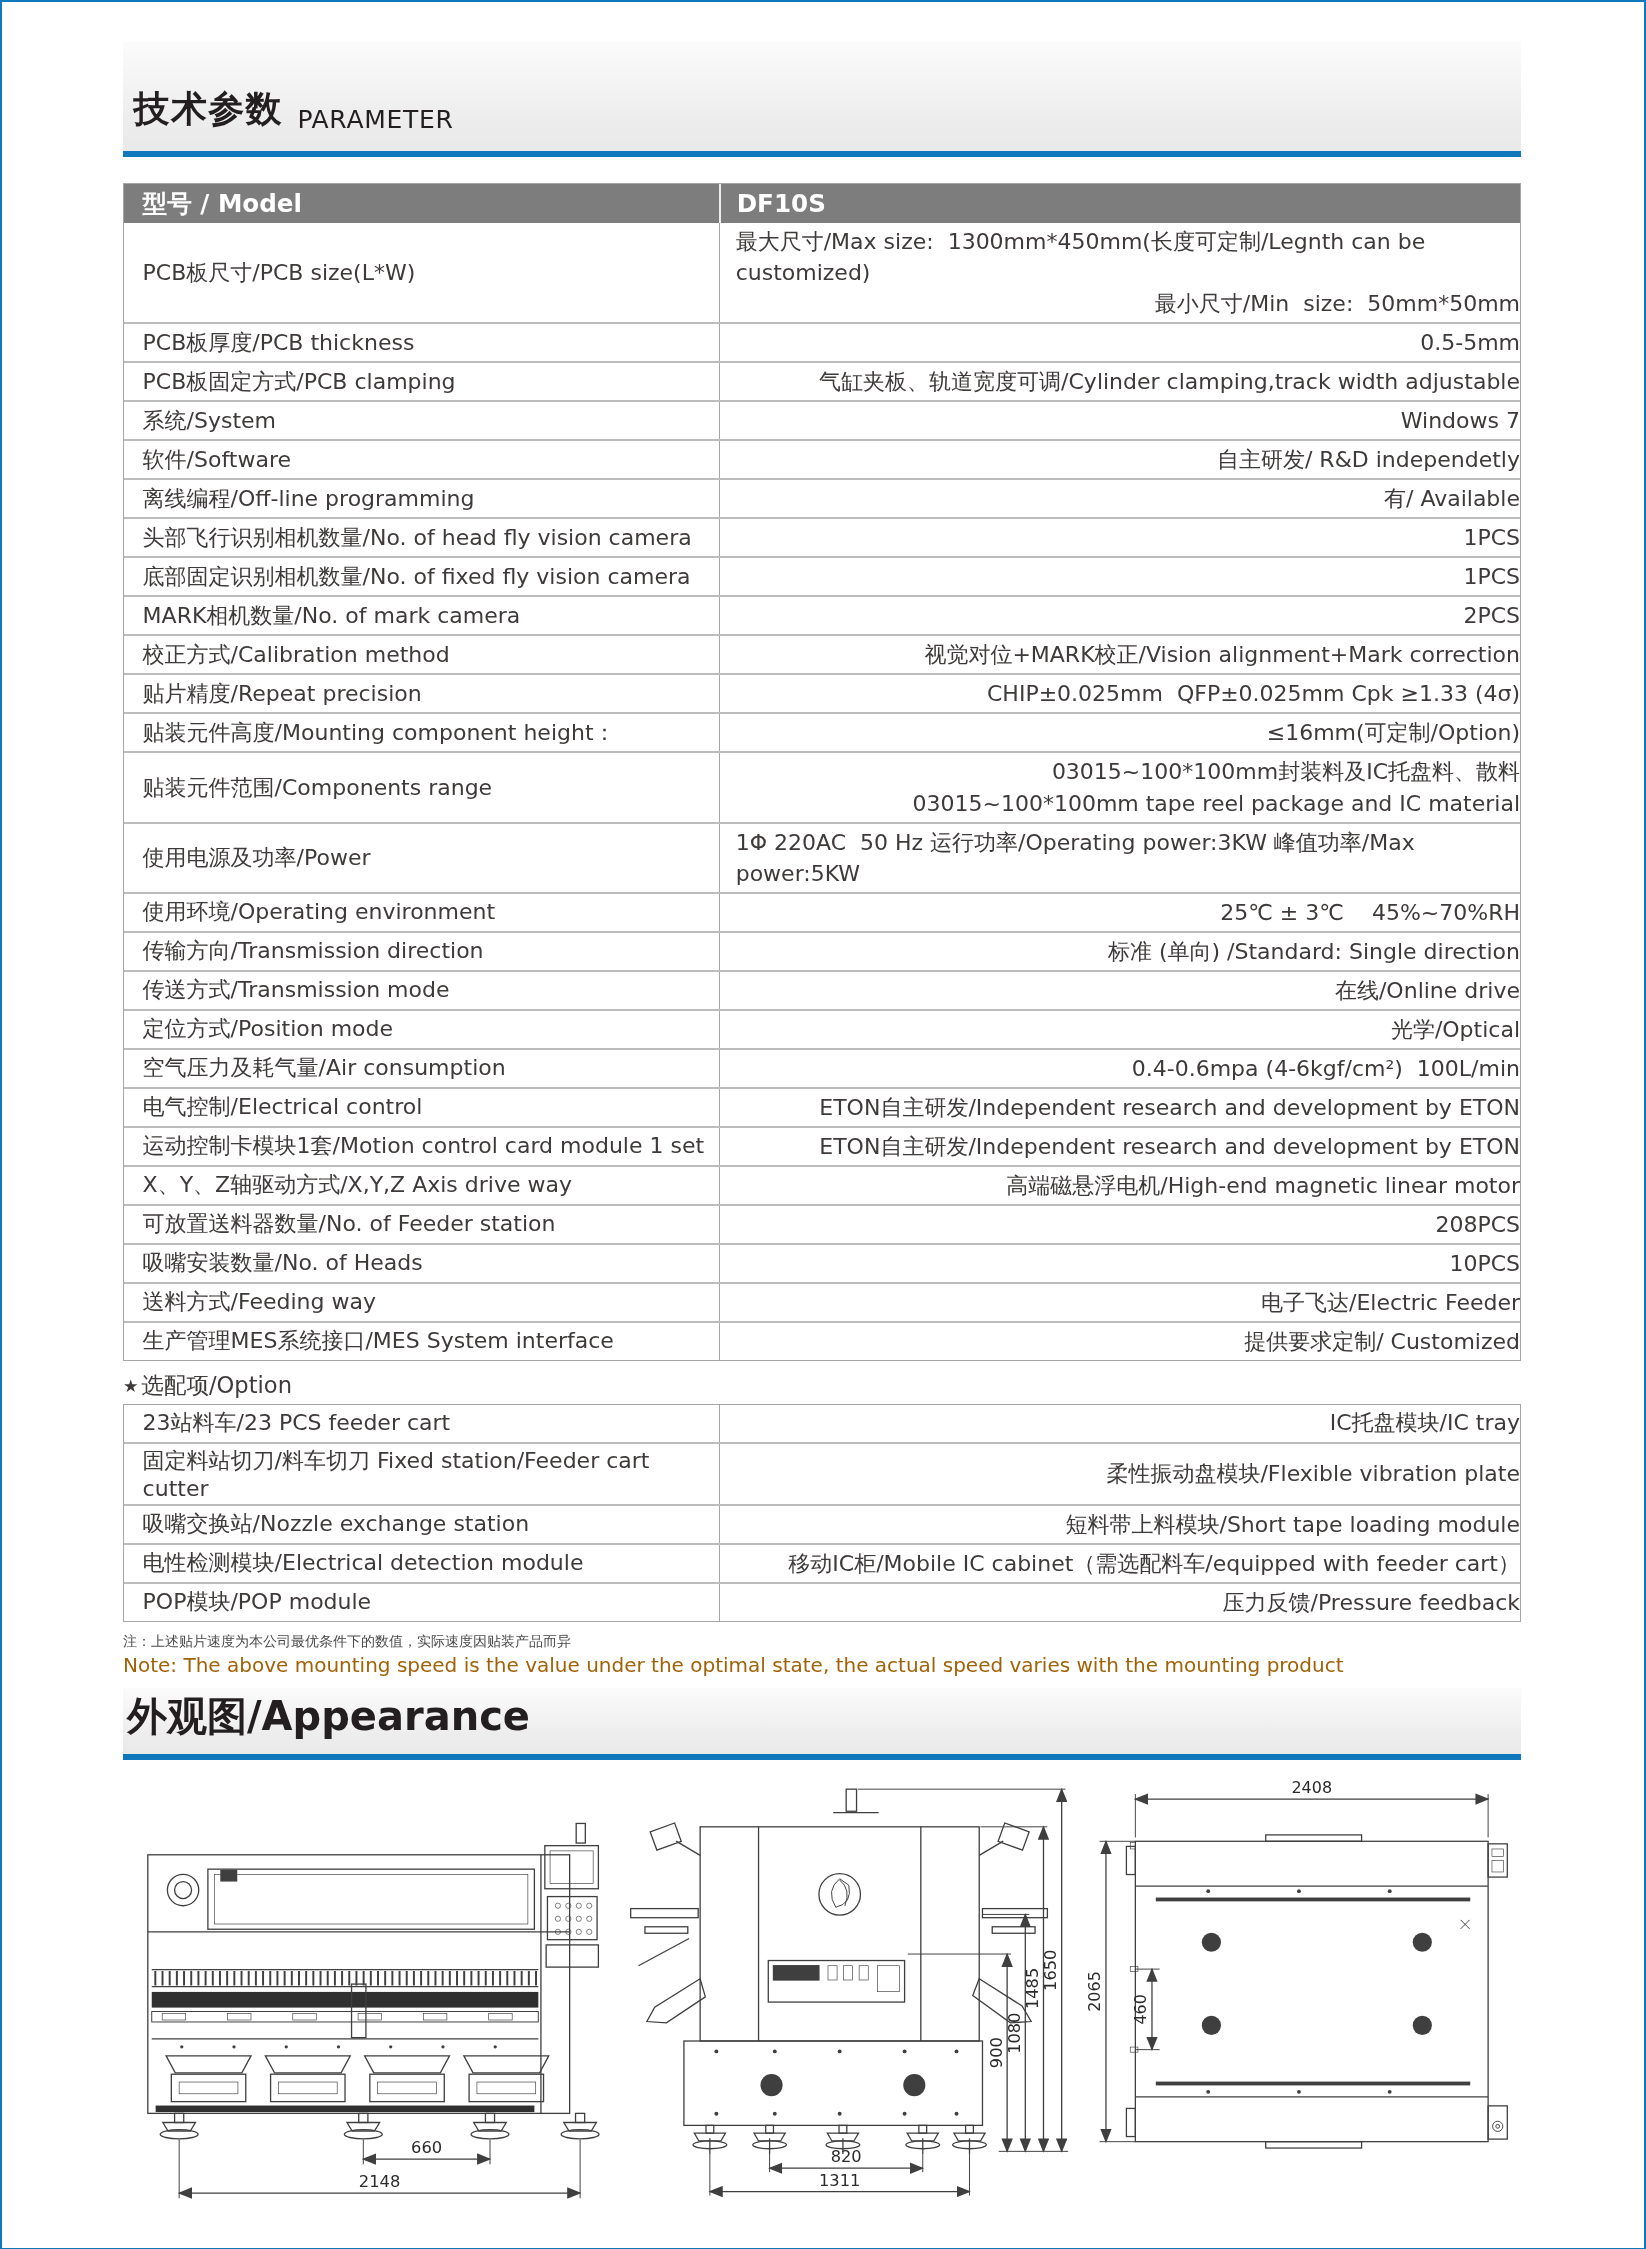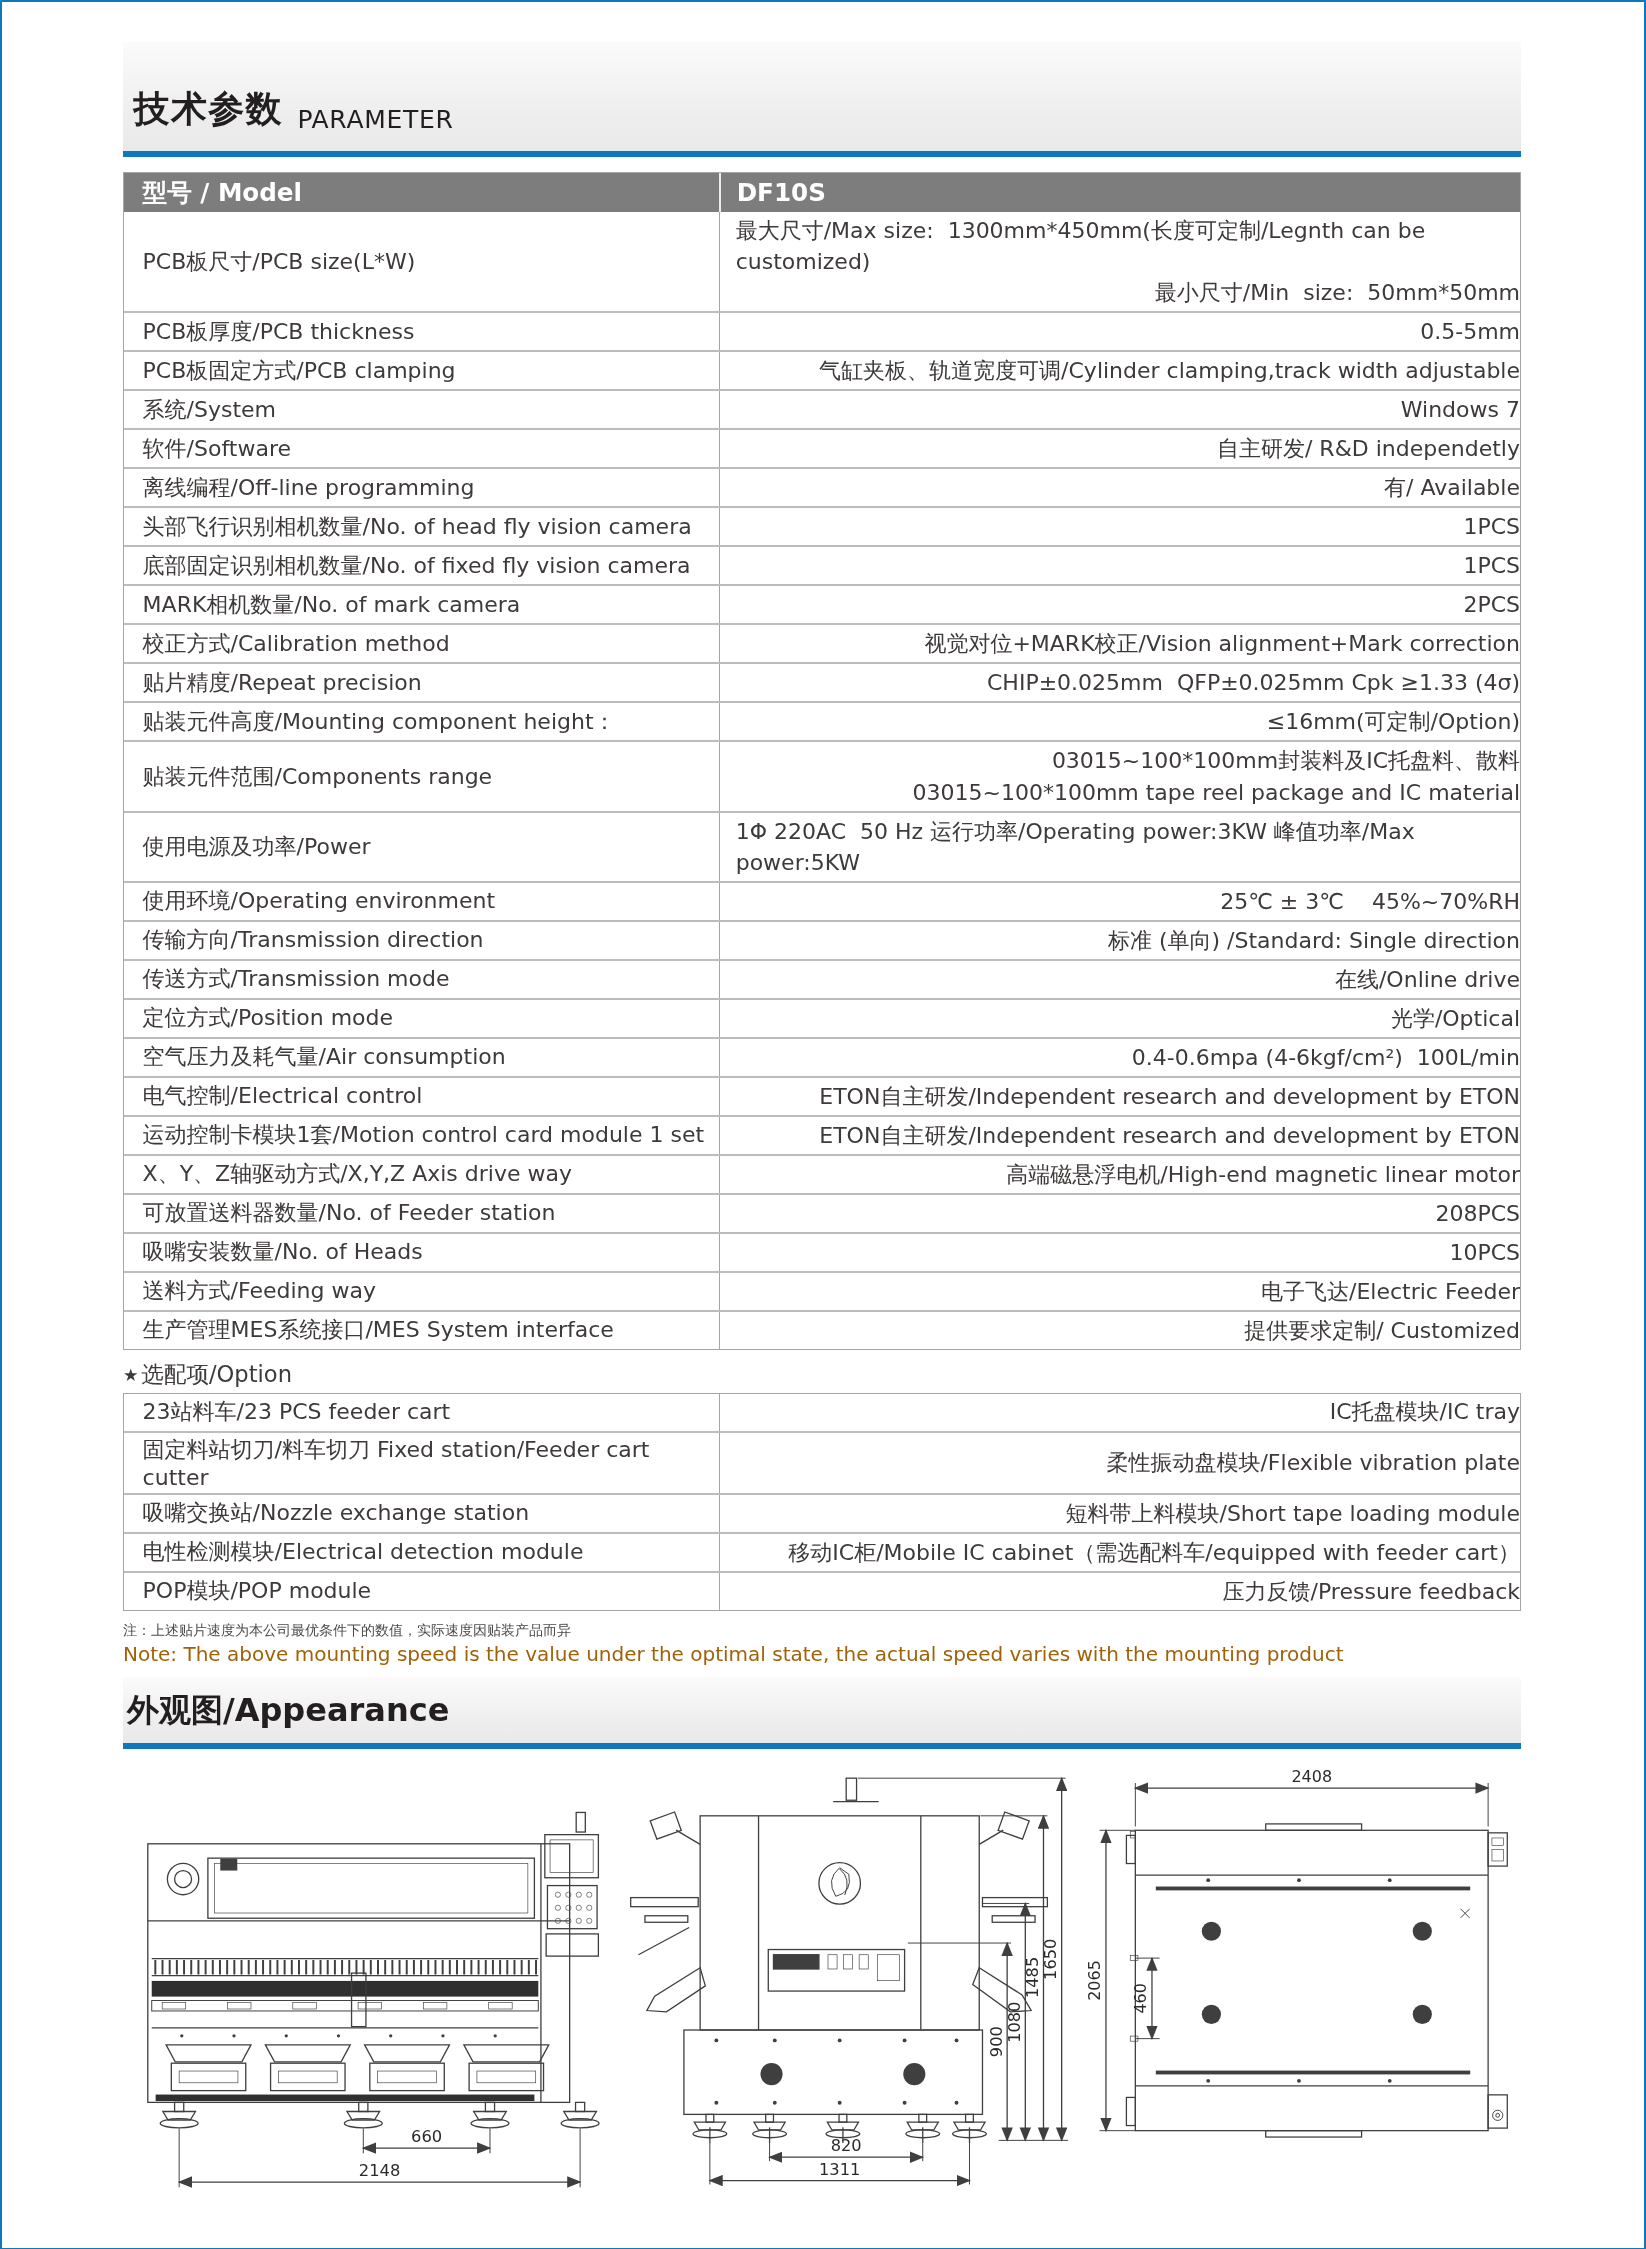--- a/index.html
+++ b/index.html
@@ -13,23 +13,23 @@
   
   .band{
     background:linear-gradient(180deg,#fbfbfb 0%,#ededed 70%,#e9e9e9 100%);
     display:flex;align-items:flex-end;
   }
   .param-band{margin-top:40px;height:109px;padding:0 0 17.3px 10.6px;box-sizing:border-box;}
   .blue-rule{height:6px;background:#0f78bd;}
   .title-zh{font-size:36px;font-weight:bold;color:#231f20;letter-spacing:1.3px;}
   .title-en{font-size:25px;font-weight:400;color:#231f20;margin-left:14.6px;letter-spacing:0.7px;}
   .appearance-band{margin-top:8px;height:66px;padding:0 0 10.6px 4px;box-sizing:border-box;}
-  .appearance-title{font-size:32px;font-weight:bold;color:#231f20;}
+  .appearance-title{font-size:40px;font-weight:bold;color:#231f20;}
   
-  .ptable{margin-top:15px;border:0.7px solid #a6a6a6;}
+  .ptable{margin-top:26px;border:0.7px solid #a6a6a6;}
   .t-head{display:flex;background:#7d7d7d;height:39px;}
   .hcell{display:flex;align-items:center;color:#ffffff;font-size:24.6px;font-weight:bold;}
   .c1{width:42.6%;box-sizing:border-box;padding-left:18.6px;flex-shrink:0;}
   .c2{flex:1;box-sizing:border-box;padding-left:16px;}
   .t-head .c2{border-left:2.7px solid #ececec;}
   .t-row{display:flex;min-height:37px;}
   .t-row + .t-row{border-top:2px double #bcbcbc;}
   .t-row .c1{display:flex;flex-direction:column;justify-content:center;font-size:22px;padding-top:2.7px;padding-bottom:2.7px;}
   .t-row .c2{display:flex;flex-direction:column;justify-content:center;font-size:22px;border-left:0.7px solid #a6a6a6;padding-top:2.7px;padding-bottom:2.7px;align-items:flex-end;}
   .t-row.tall{min-height:69px;}

